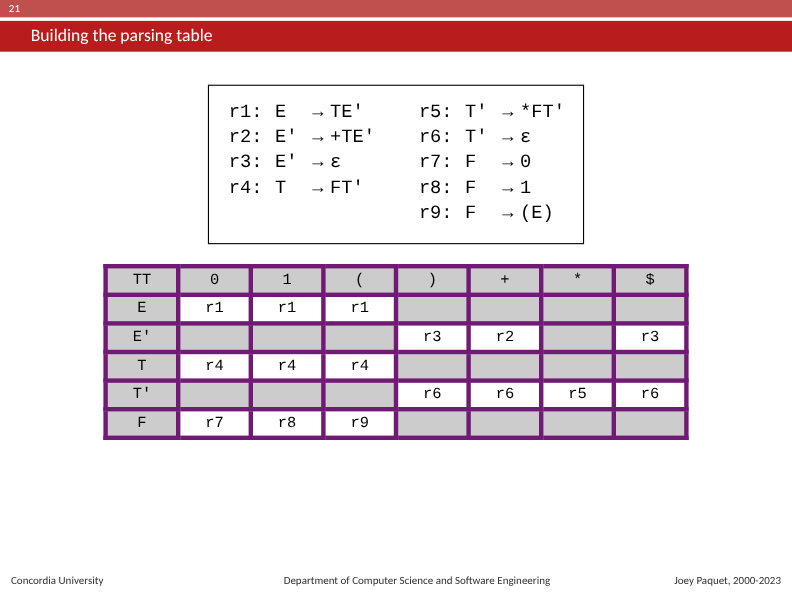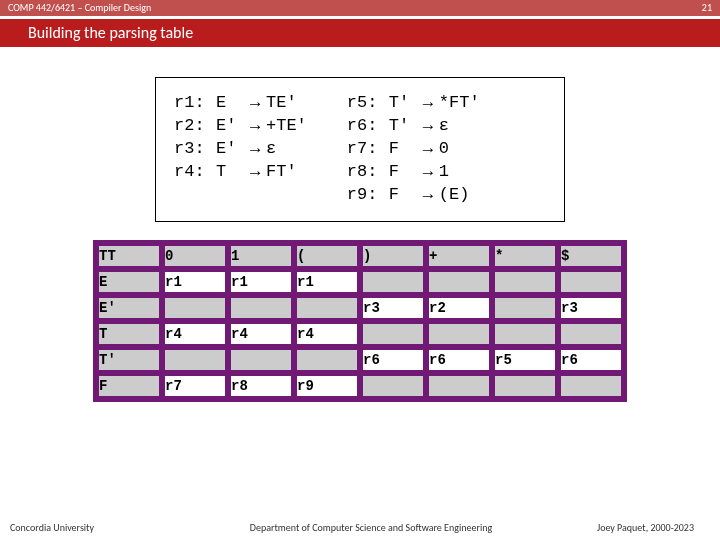--- a/index.html
+++ b/index.html
@@ -1,38 +1,37 @@
 <!DOCTYPE html>
 <html><head>
 <meta charset="utf-8">
 <style>
   * { margin: 0; padding: 0; box-sizing: border-box; }
   body { width: 720px; height: 540px; font-family: "Calibri", "Segoe UI", Arial, sans-serif; background: #fff; position: relative; overflow: hidden; }
   .header-bar { background: #c0504d; color: #fff; height: 16px; line-height: 16px; font-size: 10px; padding: 0 8px; display: flex; justify-content: space-between; }
   .title-band { background: #b91c1c; color: #fff; height: 28px; line-height: 28px; padding-left: 28px; font-size: 16px; }
-  .rules-box { margin: 30px auto 18px; width: 410px; border: 1.5px solid #000; padding: 14px 18px 14px 18px; }
+  .rules-box { margin: 30px auto 18px; width: 342px; border: 1.5px solid #000; padding: 14px 18px 14px 18px; }
   .rules-cols { display: flex; gap: 40px; font-family: "Courier New", monospace; font-size: 17px; line-height: 1.35; }
   .rule-row { display: flex; }
   .ri { display: inline-block; width: 42px; }
   .lhs { display: inline-block; width: 28px; }
   .arr { display: inline-block; width: 22px; text-align: center; }
   .parse-table { margin: 0 auto; border-collapse: collapse; font-family: "Courier New", monospace; font-size: 14px; }
-  .parse-table th, .parse-table td { border: 6px solid #701a75; width: 66px; height: 26px; text-align: left; vertical-align: middle; font-weight: bold; }
+  .parse-table th, .parse-table td { border: 4px solid #701a75; width: 66px; height: 26px; text-align: center; vertical-align: middle; font-weight: normal; }
   .parse-table th { background: #ccc; }
   .parse-table tr td:first-child { background: #ccc; }
   .parse-table td.empty { background: #ccc; }
-  .footer { position: absolute; bottom: 6px; left: 0; right: 16px; display: flex; justify-content: space-between; align-items: center; font-size: 10px; color: #333; padding: 0 10px; }
+  .footer { position: absolute; bottom: 6px; left: 0; right: 0; display: flex; justify-content: space-between; align-items: center; font-size: 10px; color: #333; padding: 0 10px; }
   .footer .center { position: absolute; left: 0; right: 0; text-align: center; margin-left: 38px; }
   .footer .left, .footer .right { position: relative; z-index: 1; }
 </style>
 </head>
 <body>
 
 <div class="header-bar">
-  <span>COMP 442/6421 – Compiler Design</span>
   <span>21</span>
 </div>
 <div style="height:3px;background:#fff;"></div>
 <div class="title-band">Building the parsing table</div>
 
 <div class="rules-box">
   <div class="rules-cols">
     <div id="rules-left">
         <div class="rule-row">
           <span class="ri">r1:</span>

